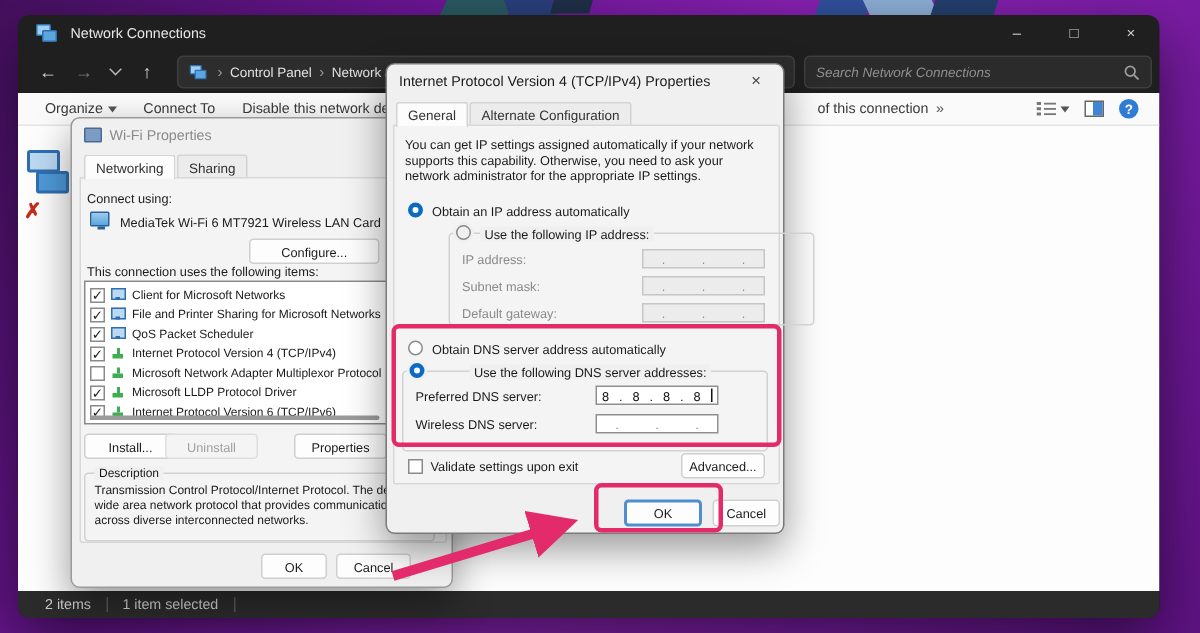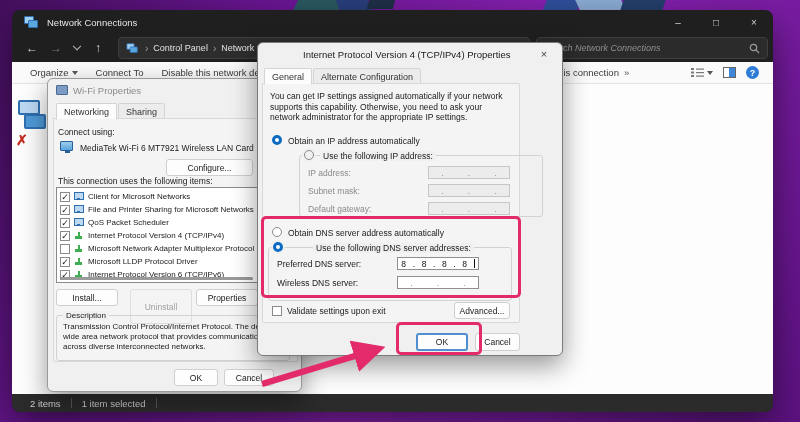--- a/index.html
+++ b/index.html
@@ -254,33 +254,33 @@
       </div>
       <div class="li">
         <span class="cbx" data-checked="true"></span>
         <span class="ic" data-icon="protocol"></span>
         <span>Internet Protocol Version 6 (TCP/IPv6)</span>
       </div>
       <div class="hscroll"></div>
     </div>
 
     <div class="btn" style="left:8px;top:210px;width:62px;height:17px;">Install...</div>
-    <div class="btn disabled" style="left:82px;top:210px;width:62px;height:35px;">Uninstall</div>
+    <div class="btn disabled" style="left:62px;top:210px;width:62px;height:17px;">Uninstall</div>
     <div class="btn" style="left:148px;top:210px;width:62px;height:17px;">Properties</div>
 
     <div class="grp" style="left:8px;top:236px;width:234px;height:46px;">
       <span style="position:absolute;left:6px;top:-5px;background:#f0f0f0;padding:0 3px;font-size:8px;">Description</span>
       <div style="position:absolute;left:6px;top:6px;right:4px;font-size:8px;line-height:10px;color:#1a1a1a;">Transmission Control Protocol/Internet Protocol. The default wide area network protocol that provides communication across diverse interconnected networks.</div>
     </div>
 
     <div class="btn" style="left:126px;top:290px;width:44px;height:17px;">OK</div>
     <div class="btn" style="left:176px;top:290px;width:50px;height:17px;">Cancel</div>
   </div>
 
-  <div class="dlg" style="left:257px;top:42px;width:306px;height:314px;border-color:#7a7a7a;padding-left:37px;">
+  <div class="dlg" style="left:257px;top:42px;width:266px;height:314px;border-color:#7a7a7a;">
     <div class="dlg-title">
       <span class="t">Internet Protocol Version 4 (TCP/IPv4) Properties</span>
       <span class="dlg-close">×</span>
     </div>
     <div class="tabs" style="left:6px;top:25px;">
       <span class="tab active">General</span>
       <span class="tab">Alternate Configuration</span>
     </div>
     <div class="tabpage" style="left:4px;top:40px;width:258px;height:240px;"></div>
 

